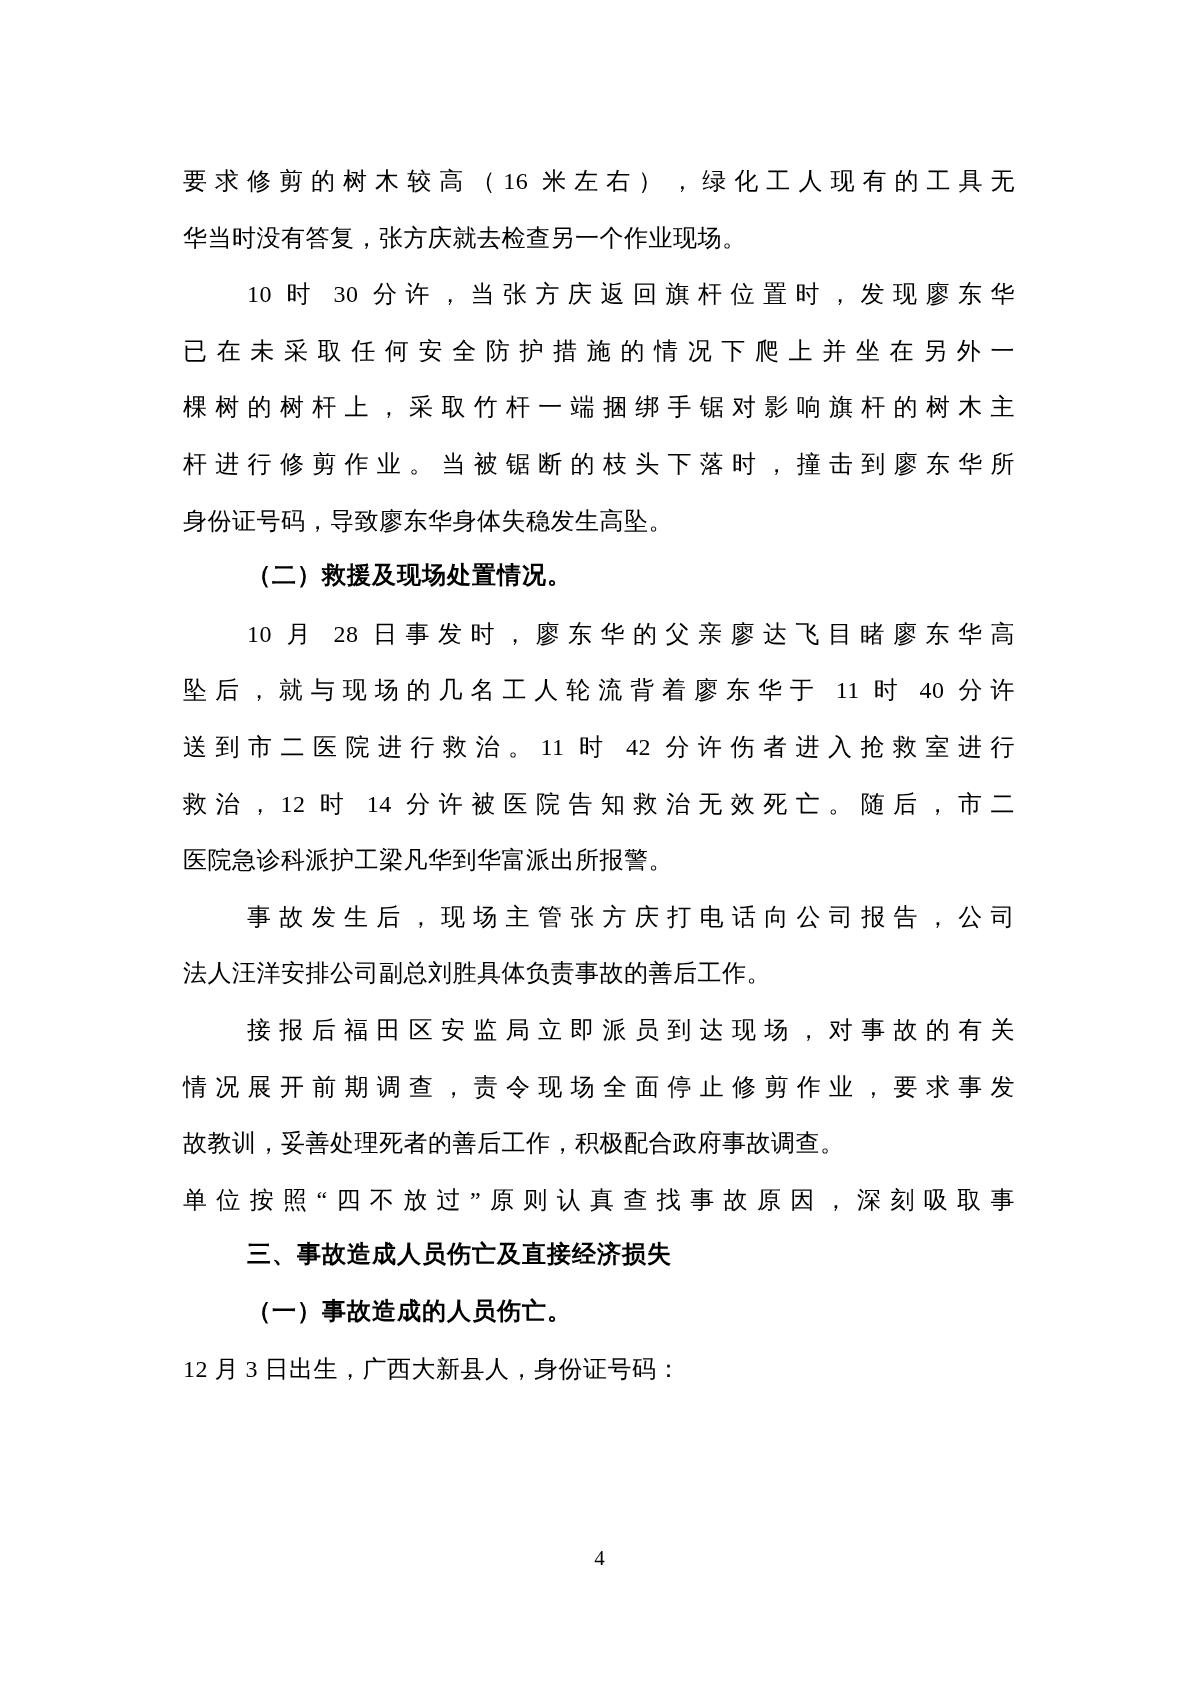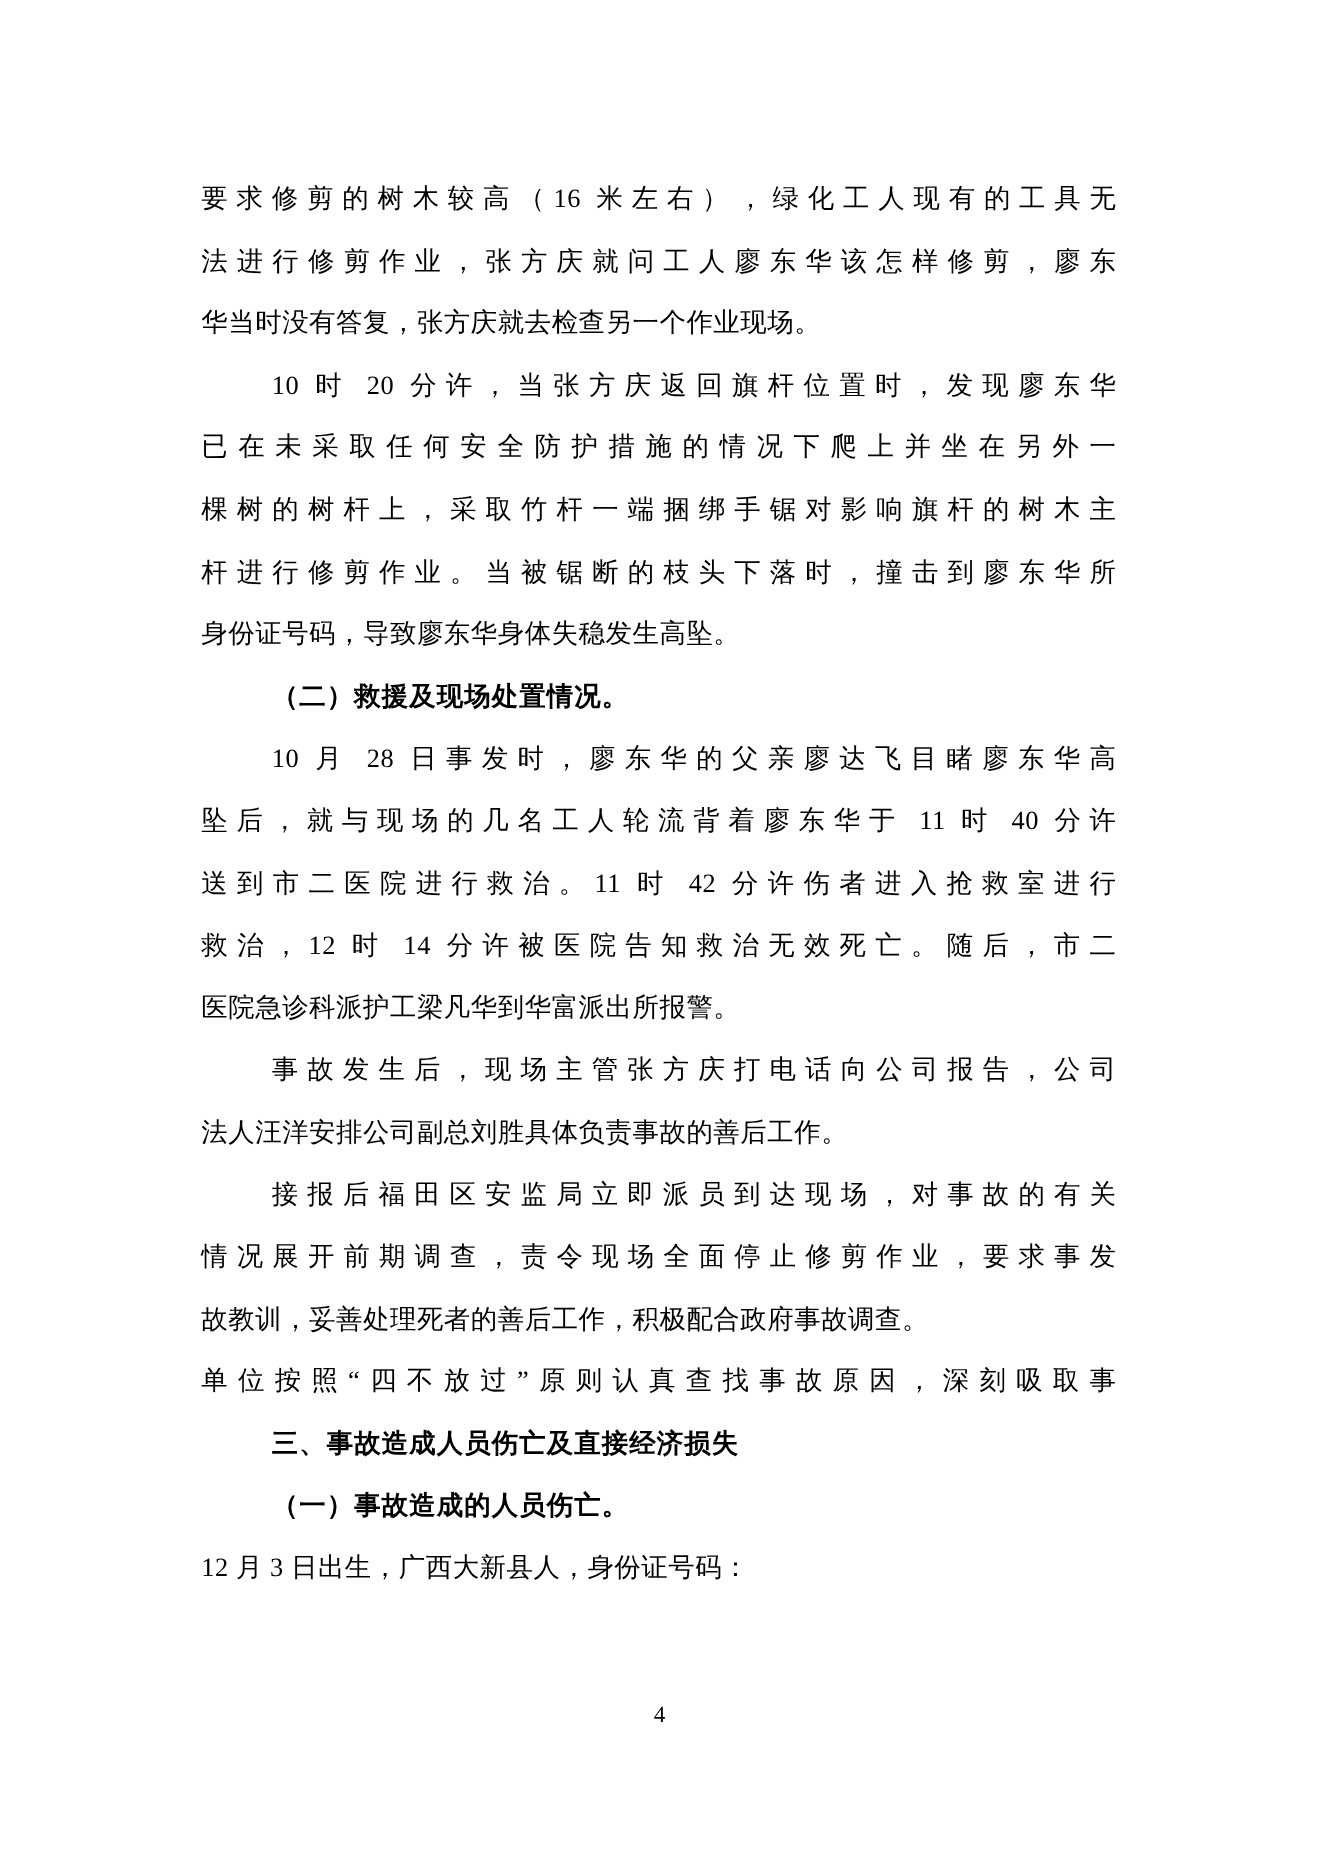--- a/index.html
+++ b/index.html
@@ -31,41 +31,40 @@
   .line.just {
     text-align: justify;
     text-align-last: justify;
     text-justify: inter-character;
   }
   .line.indent {
     text-indent: 64px;
   }
   .line.heading {
     font-weight: 700;
-    font-family: Liberation Serif, serif;
+    font-family: Liberation Mono, monospace;
     letter-spacing: 1px;
   }
   .page-number {
     position: absolute;
     top: 1544px;
     left: 0;
     width: 100%;
     text-align: center;
     font-size: 21px;
     line-height: 28px;
   }
 </style>
 </head>
 <body>
 
 <main class="doc-body">
     <div class="line just">要求修剪的树木较高（16 米左右），绿化工人现有的工具无</div>
-    <div class="line just">法进行修剪作业，张方庆就问工人廖东华该怎样修剪，廖东</div>
     <div class="line">华当时没有答复，张方庆就去检查另一个作业现场。</div>
-    <div class="line just indent">10 时 20 分许，当张方庆返回旗杆位置时，发现廖东华</div>
+    <div class="line just indent">10 时 30 分许，当张方庆返回旗杆位置时，发现廖东华</div>
     <div class="line just">已在未采取任何安全防护措施的情况下爬上并坐在另外一</div>
     <div class="line just">棵树的树杆上，采取竹杆一端捆绑手锯对影响旗杆的树木主</div>
     <div class="line just">杆进行修剪作业。当被锯断的枝头下落时，撞击到廖东华所</div>
     <div class="line">身份证号码，导致廖东华身体失稳发生高坠。</div>
     <div class="line heading indent">（二）救援及现场处置情况。</div>
     <div class="line just indent">10 月 28 日事发时，廖东华的父亲廖达飞目睹廖东华高</div>
     <div class="line just">坠后，就与现场的几名工人轮流背着廖东华于 11 时 40 分许</div>
     <div class="line just">送到市二医院进行救治。11 时 42 分许伤者进入抢救室进行</div>
     <div class="line just">救治，12 时 14 分许被医院告知救治无效死亡。随后，市二</div>
     <div class="line">医院急诊科派护工梁凡华到华富派出所报警。</div>

